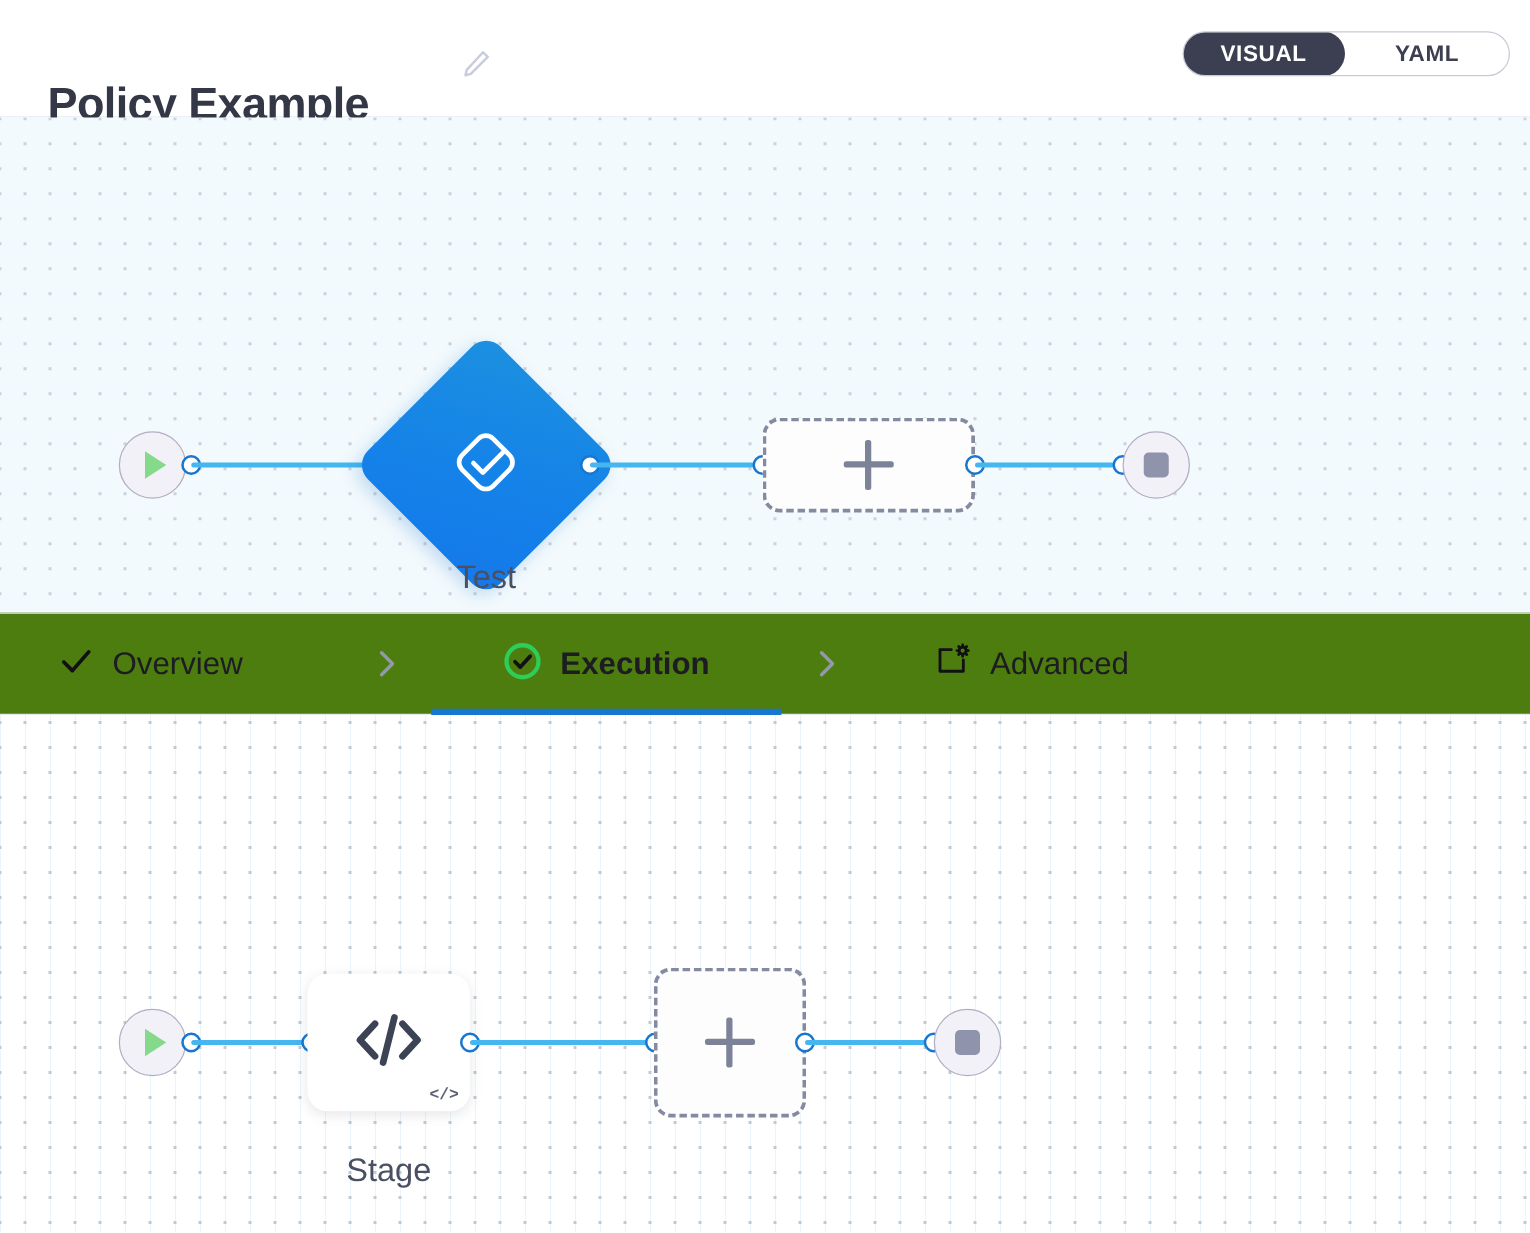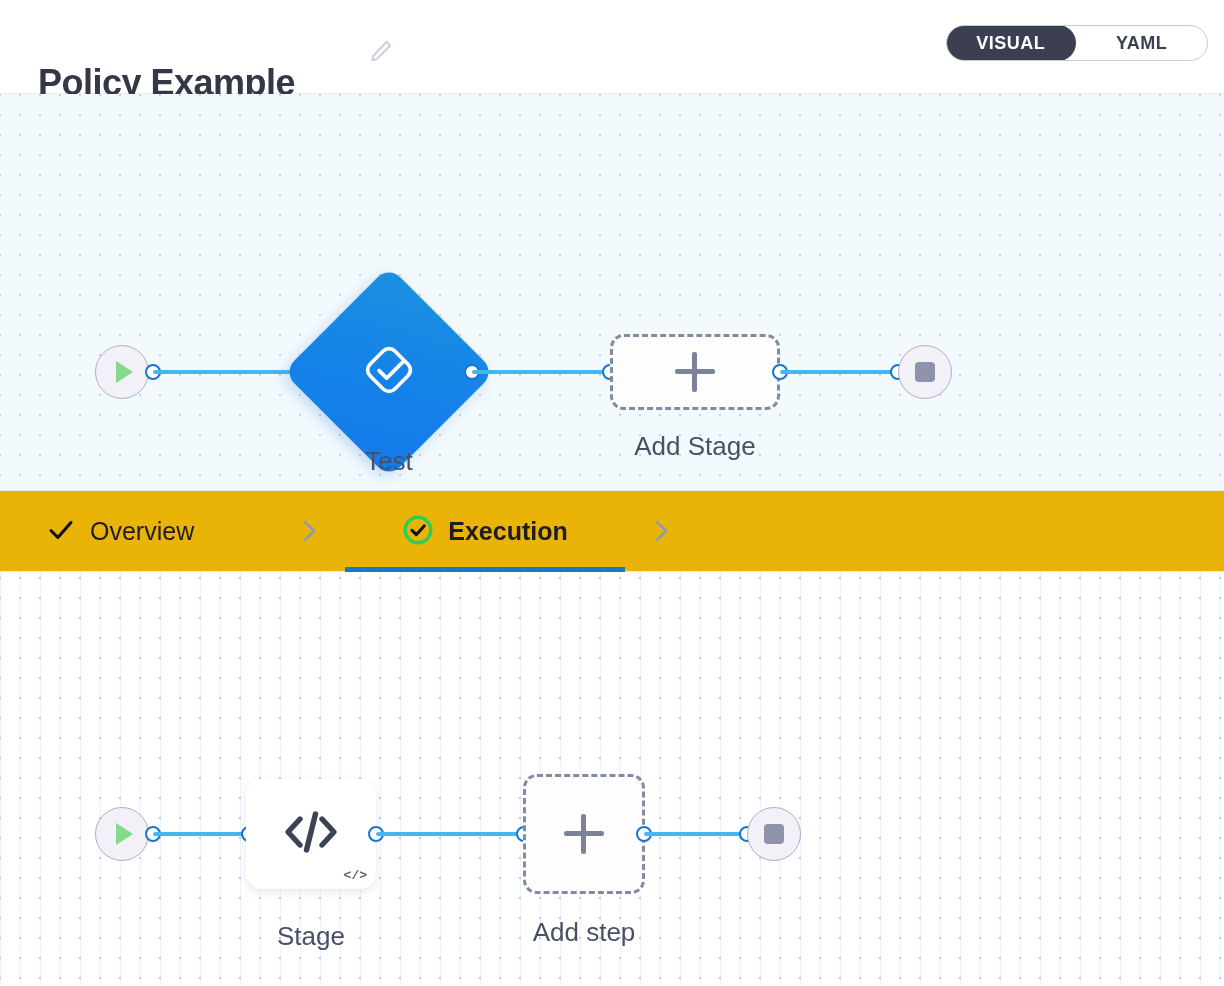--- a/index.html
+++ b/index.html
@@ -88,21 +88,21 @@
       radial-gradient(circle, #c3c9d2 1.2px, transparent 1.3px),
       linear-gradient(to right, #eaf5fb 1px, transparent 1px);
     background-size: 20px 20px, 20px 20px;
     background-position: 10px 16px, 0 0;
   }
 
   
   .tabbar {
     position: relative;
     height: 82px;
-    background: #eab308;
+    background: #4d7c0f;
     border-top: 1px solid #e4e9ee;
     border-bottom: 1px solid #e4e9ee;
   }
   .tab {
     position: absolute;
     top: 0; height: 81px;
     display: flex;
     align-items: center;
     gap: 14px;
     cursor: pointer;
@@ -269,21 +269,20 @@
   <div class="node-label" style="left:314px; top:352px; width:150px;">Test</div>
 
   <div class="port" style="left:464px; top:270px;"></div>
 
   <div class="edge" style="left:472px; top:276px; width:140px;"></div>
   <div class="port" style="left:602px; top:270px;"></div>
 
   <div class="node add-node" style="left:610px; top:240px; width:170px; height:76px;">
     <span class="plus"></span>
   </div>
-  <div class="node-label" style="left:610px; top:337px; width:170px;">Add Stage</div>
 
   <div class="port" style="left:772px; top:270px;"></div>
 
   <div class="edge" style="left:780px; top:276px; width:118px;"></div>
   <div class="port" style="left:890px; top:270px;"></div>
 
   <div class="node terminal-node" style="left:898px; top:251px;">
     <div class="stop-sq"></div>
   </div>
 </div>
@@ -314,20 +313,31 @@
     </span>
     <span class="tab-label">Execution</span>
   </div>
 
   <span class="tab-sep" style="left:646px;">
     <svg width="30" height="44" viewBox="0 0 24 24" fill="none" stroke="#9298b0" stroke-width="2.2" stroke-linecap="round" stroke-linejoin="round">
       <path d="M9 5l7 7-7 7"></path>
     </svg>
   </span>
 
+  <div class="tab" style="left:740px; width:220px;">
+    <span>
+      <svg width="32" height="32" viewBox="0 0 24 24" fill="none" stroke="#111114" stroke-width="1.7" stroke-linecap="round" stroke-linejoin="round">
+        <path d="M18.5 11.2V18H4.5V5h6.8"></path>
+        <circle cx="18.1" cy="5.6" r="2.1"></circle>
+        <path d="M18.1 2.2v1.1M18.1 7.9v1.1M14.7 5.6h1.1M20.4 5.6h1.1
+                 M15.7 3.2l.8.8M19.7 7.2l.8.8M15.7 8l.8-.8M19.7 4l.8-.8"></path>
+      </svg>
+    </span>
+    <span class="tab-label">Advanced</span>
+  </div>
 </div>
 
 <div class="canvas canvas-bottom">
 
   <div class="node terminal-node" style="left:95px; top:235px;">
     <div class="play-tri"></div>
   </div>
   <div class="port" style="left:145px; top:254px;"></div>
 
   <div class="edge" style="left:153px; top:260px; width:98px;"></div>
@@ -345,21 +355,20 @@
   </div>
   <div class="node-label" style="left:246px; top:922px; width:130px; top:349px;">Stage</div>
 
   <div class="port" style="left:368px; top:254px;"></div>
   <div class="edge" style="left:376px; top:260px; width:148px;"></div>
   <div class="port" style="left:516px; top:254px;"></div>
 
   <div class="node add-node" style="left:523px; top:202px; width:122px; height:120px;">
     <span class="plus"></span>
   </div>
-  <div class="node-label" style="left:503px; top:345px; width:162px;">Add step</div>
 
   <div class="port" style="left:636px; top:254px;"></div>
   <div class="edge" style="left:644px; top:260px; width:104px;"></div>
   <div class="port" style="left:739px; top:254px;"></div>
 
   <div class="node terminal-node" style="left:747px; top:235px;">
     <div class="stop-sq"></div>
   </div>
 </div>
 

